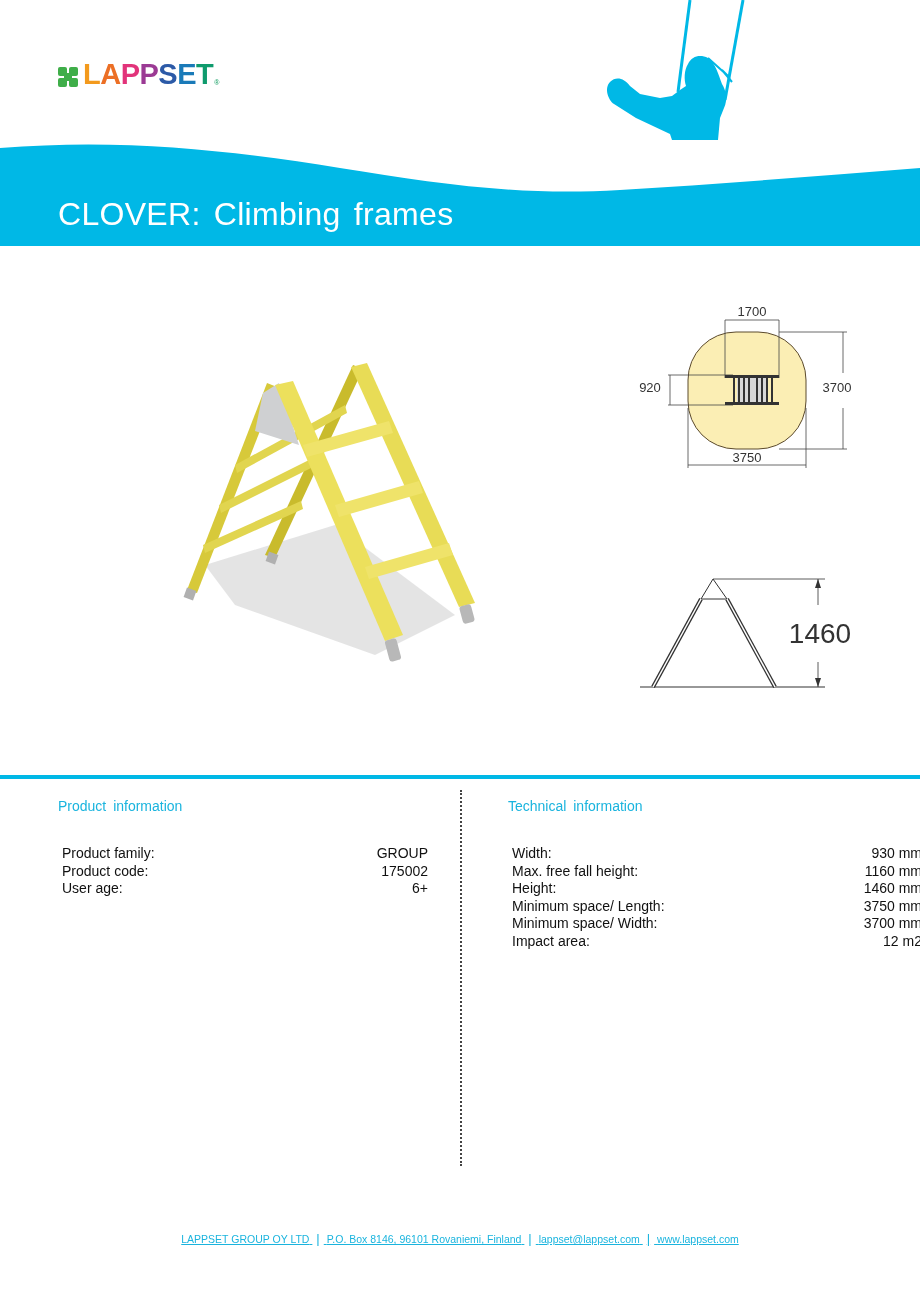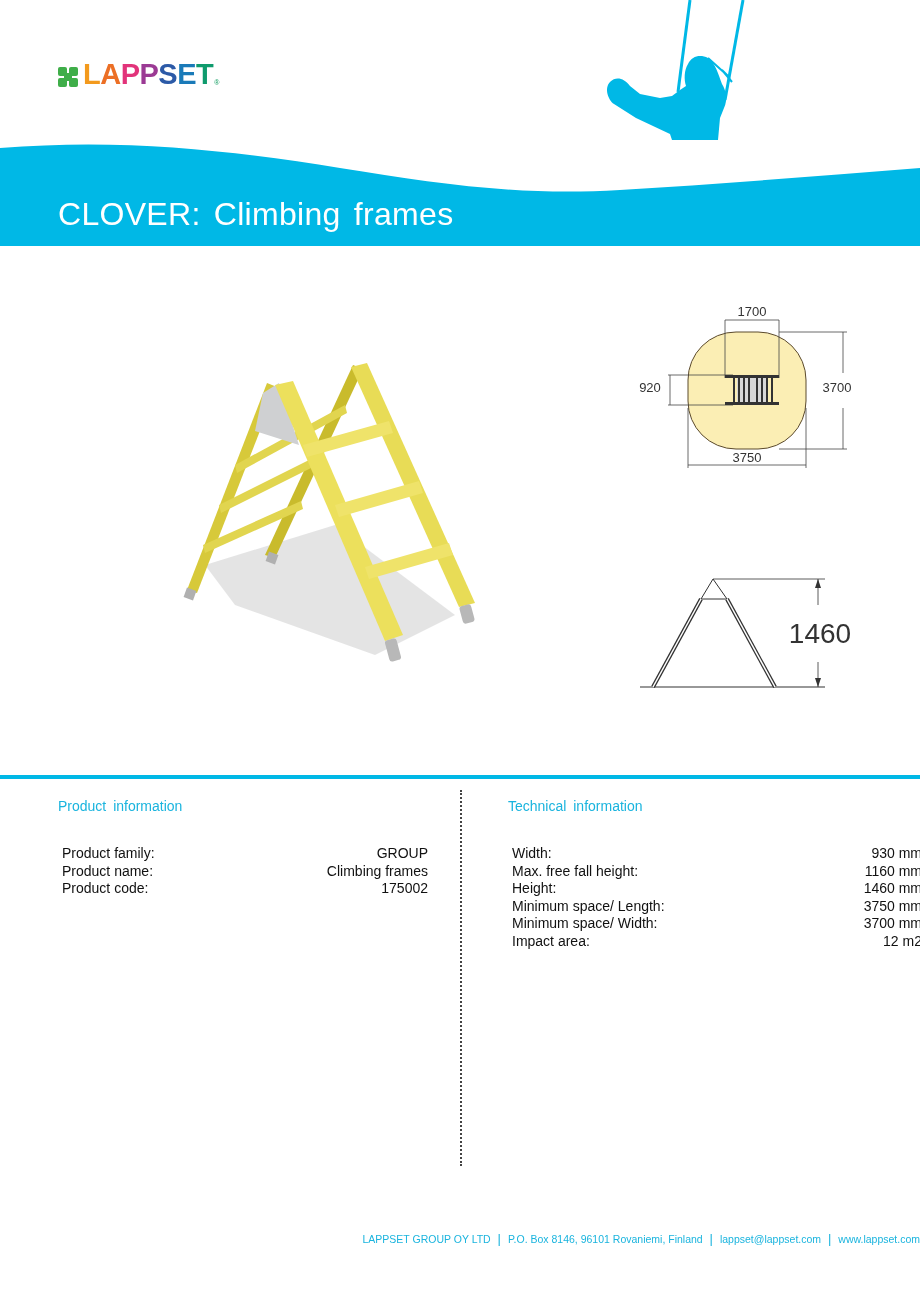--- a/index.html
+++ b/index.html
@@ -13,21 +13,21 @@
   #logo .reg { font-size:7px; color:#0a9a5c; margin-left:1px; align-self:flex-end; margin-bottom:2px; }
   
   #wave { left:0; top:0; width:920px; height:250px; }
   #title { left:58px; top:196px; color:#ffffff; font-size:32px; font-weight:normal; letter-spacing:0.3px; word-spacing:4px; }
   
   #divider { left:0; top:775px; width:920px; height:4px; }
   .section-title { color:#1ab4de; font-size:14px; word-spacing:3px; }
   .info-table { font-size:14px; line-height:17.5px; }
   .info-row { display:flex; justify-content:space-between; }
   #vsep { left:460px; top:790px; width:0; height:376px; border-left:2px dotted #444; }
-  #footer { left:0; top:1231px; width:920px; text-align:right; font-size:10.5px; color:#1ab4de; }
+  #footer { left:0; top:1231px; width:920px; text-align:center; font-size:10.5px; color:#1ab4de;text-decoration:underline; }
   #footer .sep { color:#1ab4de; margin:0 4px; font-size:13px; }
   .dim-text { font-family:"Liberation Sans", sans-serif; fill:#333; }
 </style>
 </head>
 <body>
 
 <svg id="wave" class="abs" viewBox="0 0 920 250" width="920" height="250">
   <path d="M0 148 C 120 138, 230 150, 340 168 C 440 184, 520 196, 620 190 C 720 184, 820 176, 920 168 L 920 246 L 0 246 Z" fill="#00b8e6"></path>
 </svg>
 
@@ -136,26 +136,26 @@
 
 <div id="divider" class="abs" style="background:#00b8e6;"></div>
 
 <div class="abs section-title" style="left:58px; top:798px;">Product information</div>
 <div class="abs info-table" style="left:62px; top:845px; width:366px;">
   <div class="info-row">
     <span>Product family:</span>
     <span>GROUP</span>
   </div>
   <div class="info-row">
-    <span>Product name:</span>
-    <span>Climbing frames</span>
+    <span>Product code:</span>
+    <span>175002</span>
   </div>
   <div class="info-row">
-    <span>Product code:</span>
-    <span>175002</span>
+    <span>User age:</span>
+    <span>6+</span>
   </div>
 </div>
 
 <div id="vsep" class="abs"></div>
 
 <div class="abs section-title" style="left:482px; top:798px;margin-left:26px;">Technical information</div>
 <div class="abs info-table" style="left:512px; top:845px; width:410px;">
   <div class="info-row">
     <span>Width:</span>
     <span>930 mm</span>

